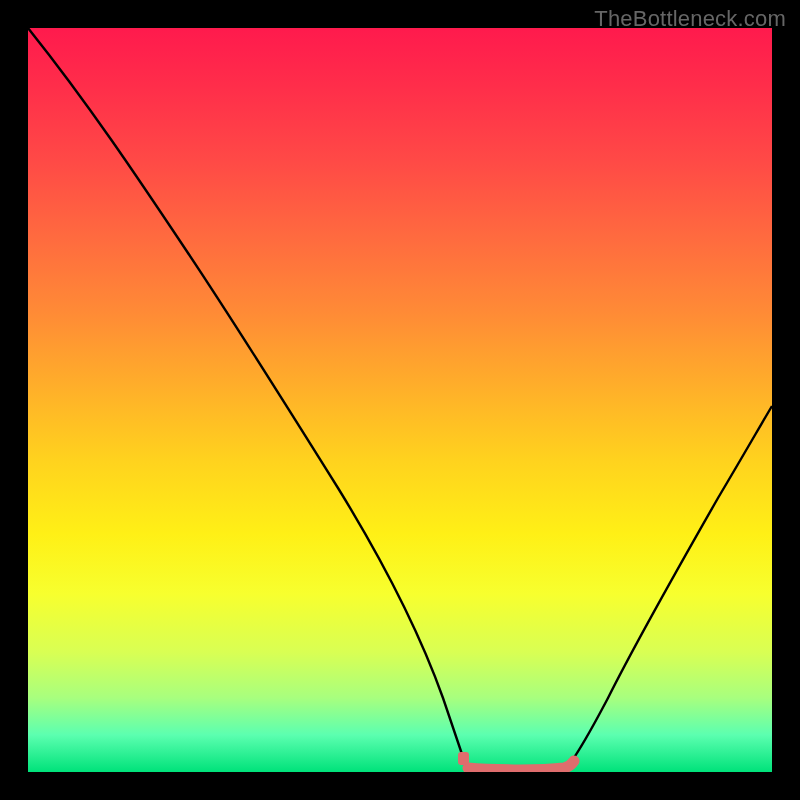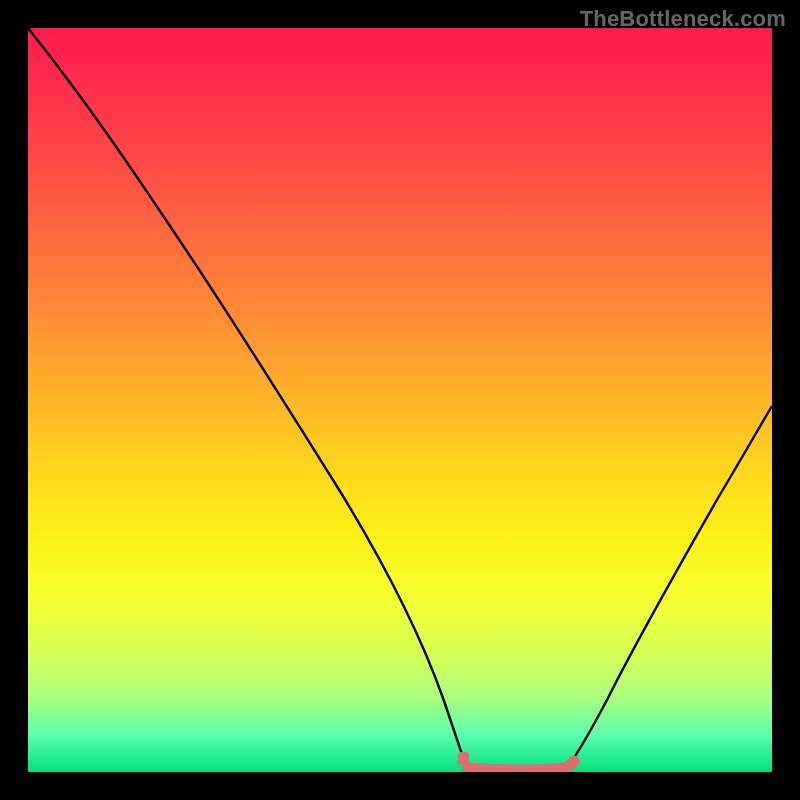--- a/index.html
+++ b/index.html
@@ -10,21 +10,21 @@
     position: relative;
     overflow: hidden;
     font-family: Arial, Helvetica, sans-serif;
   }
   .watermark {
     position: absolute;
     top: 6px;
     right: 14px;
     color: #666;
     font-size: 22px;
-    font-weight: 700;
+    font-weight: 400;
     letter-spacing: 0.2px;
     z-index: 5;
     text-align: right;
   }
   .plot-box {
     position: absolute;
     left: 28px;
     top: 28px;
     width: 744px;
     height: 744px;

